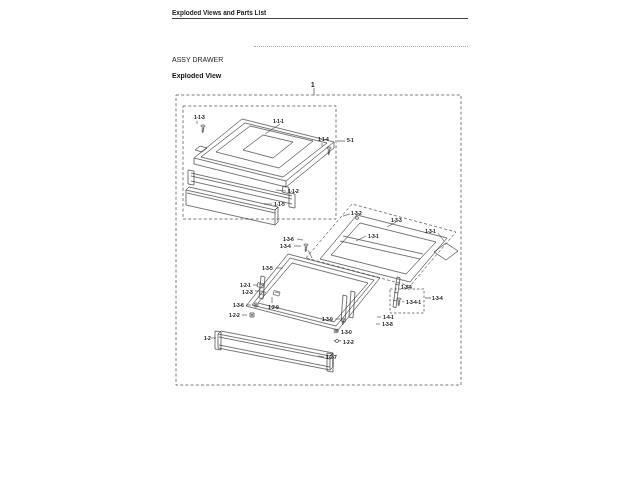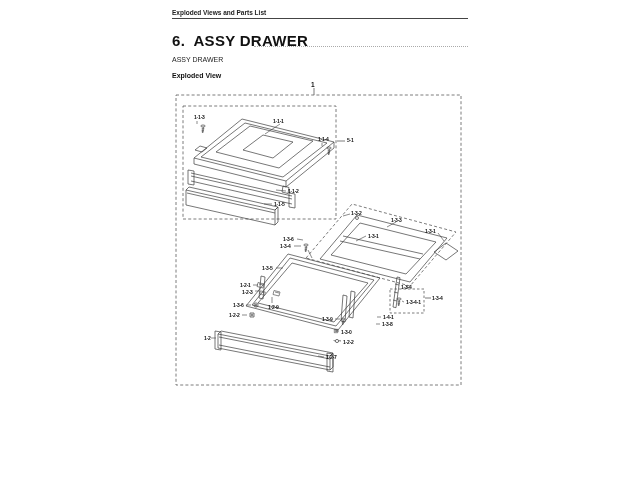--- a/index.html
+++ b/index.html
@@ -15,21 +15,20 @@
   .plabel{position:absolute;font-size:5px;font-weight:700;letter-spacing:-0.2px;color:#101010;line-height:5px;white-space:nowrap;}
   .plabel-lg{font-size:6.5px;}
 </style>
 </head>
 <body>
 
 <div id="page">
 
   <div class="hdr-link">Exploded Views and Parts List</div>
   <div class="hdr-rule"></div>
-  <div class="title">6.  ASSY DRAWER</div>
   <div class="title-dots"></div>
   <div class="subtitle">ASSY DRAWER</div>
   <div class="view-head">Exploded View</div>
 
   <svg width="640" height="480" viewBox="0 0 640 480">
     <defs>
       <g id="screw-v" stroke="#3c3c3c" stroke-width="0.7" fill="none">
         <ellipse cx="0" cy="0" rx="2.2" ry="1"></ellipse>
         <path d="M0.3,1 L-0.4,7 M-1.3,2.8 h2.6 M-1.4,4.3 h2.4 M-1.3,5.8 h2"></path>
       </g>

